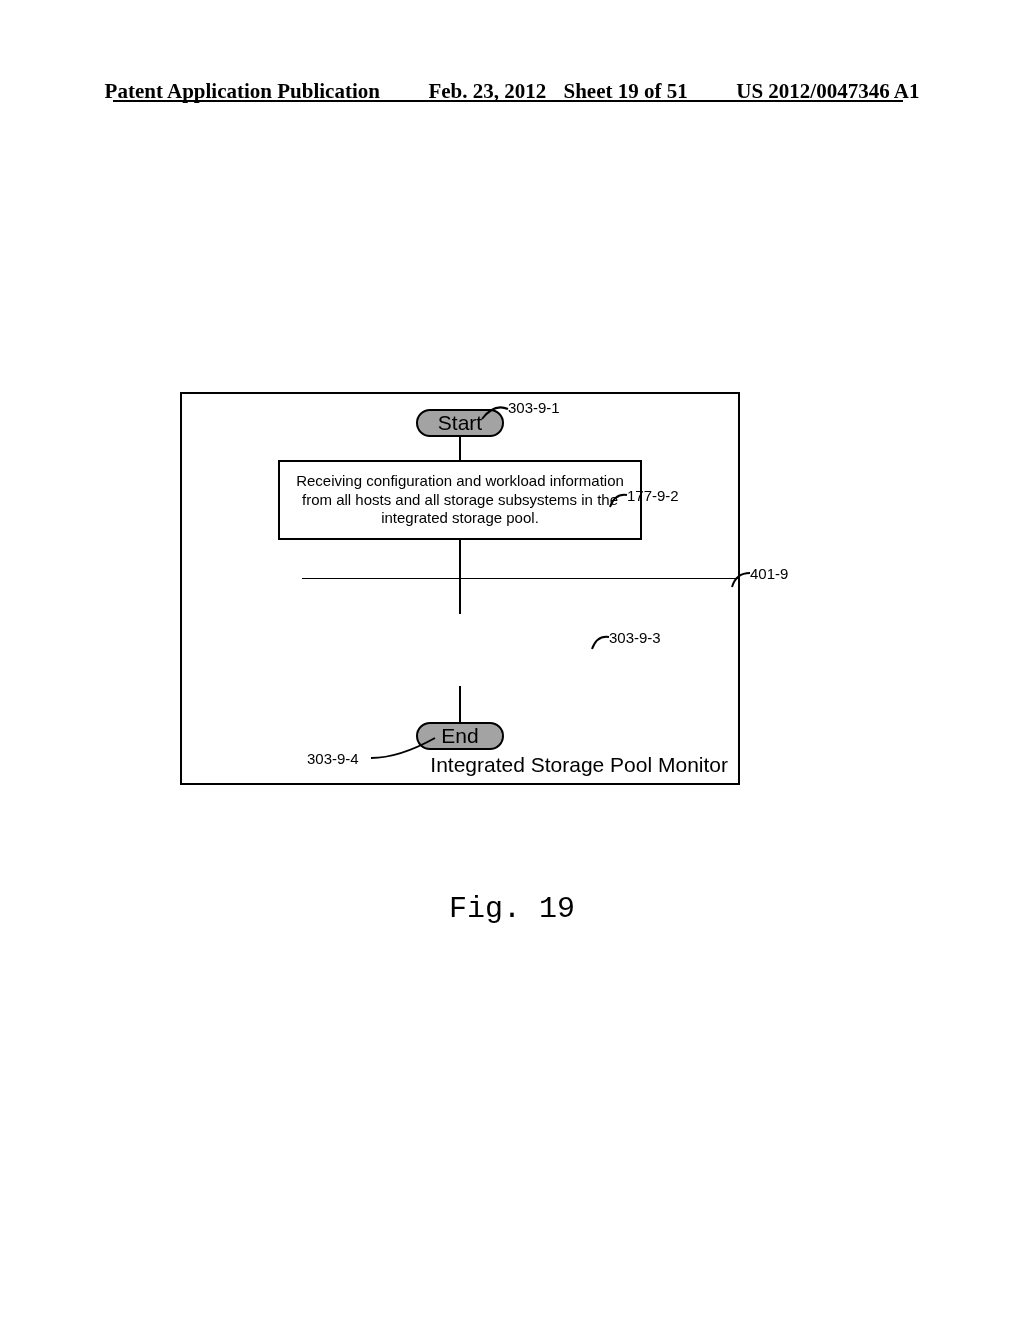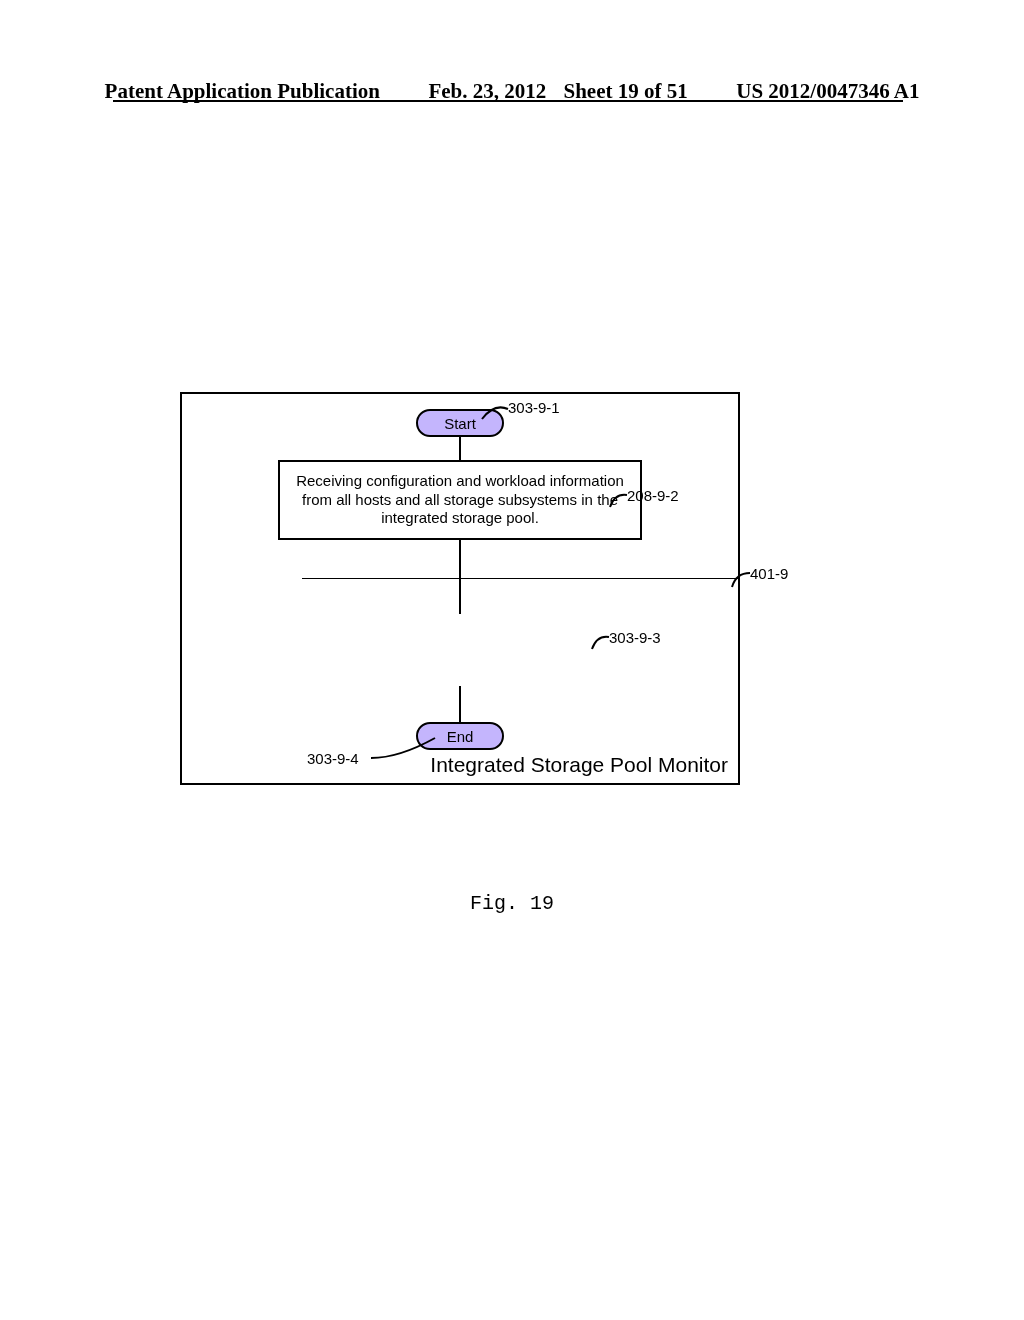--- a/index.html
+++ b/index.html
@@ -44,22 +44,22 @@
     height: 393px;
     border: 2px solid #000;
     box-sizing: border-box;
   }
   .pill {
     position: absolute;
     left: 50%;
     transform: translateX(-50%);
     border: 2px solid #000;
     border-radius: 14px;
-    background: #c4b5fd;
-    font-size: 15px;
+    background: #a3a3a3;
+    font-size: 21px;
     text-align: center;
     box-sizing: border-box;
     display: flex;
     align-items: center;
     justify-content: center;
   }
   .pill-start { top: 15px; width: 88px; height: 28px; }
   .pill-end   { top: 328px; width: 88px; height: 28px; }
   .rect {
     position: absolute;
@@ -100,21 +100,21 @@
     position: absolute;
     overflow: visible;
   }
   .fig-caption {
     position: absolute;
     left: 0;
     width: 1024px;
     text-align: center;
     top: 892px;
     font-family: "Courier New", Courier, monospace;
-    font-size: 20px;
+    font-size: 30px;
   }
 </style>
 </head>
 <body>
 
 <div class="page">
 
   <div class="header">
     <span>Patent Application Publication</span>
     <span style="width:14px"></span>
@@ -149,21 +149,21 @@
       <svg width="30" height="20" style="left:-28px; top:6px;">
         <path d="M28 4 Q14 -2 2 14" fill="none" stroke="#000" stroke-width="2"></path>
       </svg>
       <span>303-9-1</span>
     </div>
 
     <div class="callout" style="left:445px; top:93px; width:100px;">
       <svg width="20" height="20" style="left:-18px; top:4px;">
         <path d="M18 4 Q6 2 1 16" fill="none" stroke="#000" stroke-width="2"></path>
       </svg>
-      <span>208-9-2</span>
+      <span>177-9-2</span>
     </div>
 
     <div class="callout" style="left:427px; top:235px; width:100px;">
       <svg width="20" height="20" style="left:-18px; top:4px;">
         <path d="M18 4 Q6 2 1 16" fill="none" stroke="#000" stroke-width="2"></path>
       </svg>
       <span>303-9-3</span>
     </div>
 
     <div class="callout" style="left:125px; top:356px; width:100px;">

